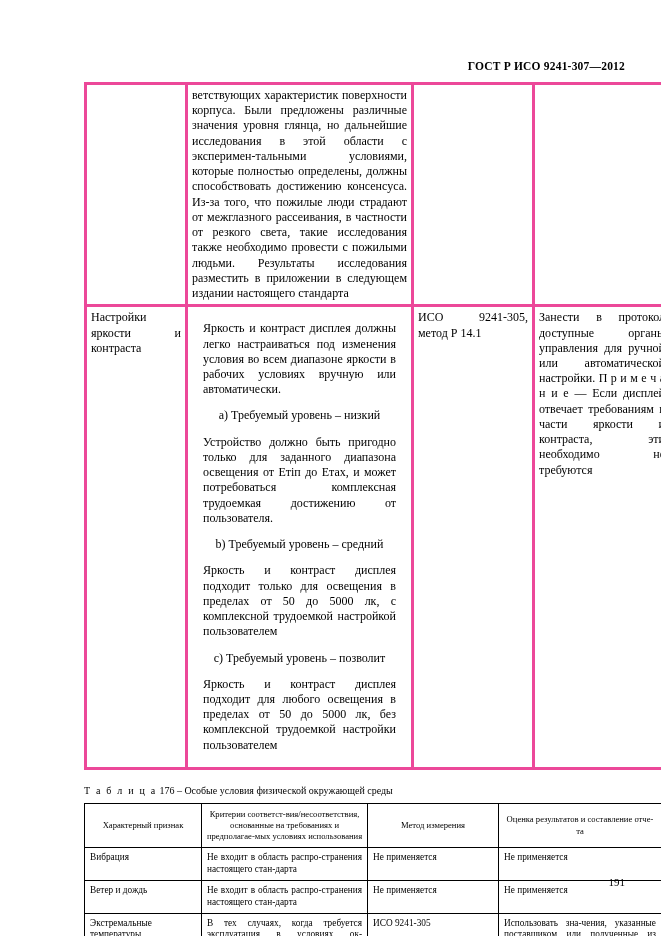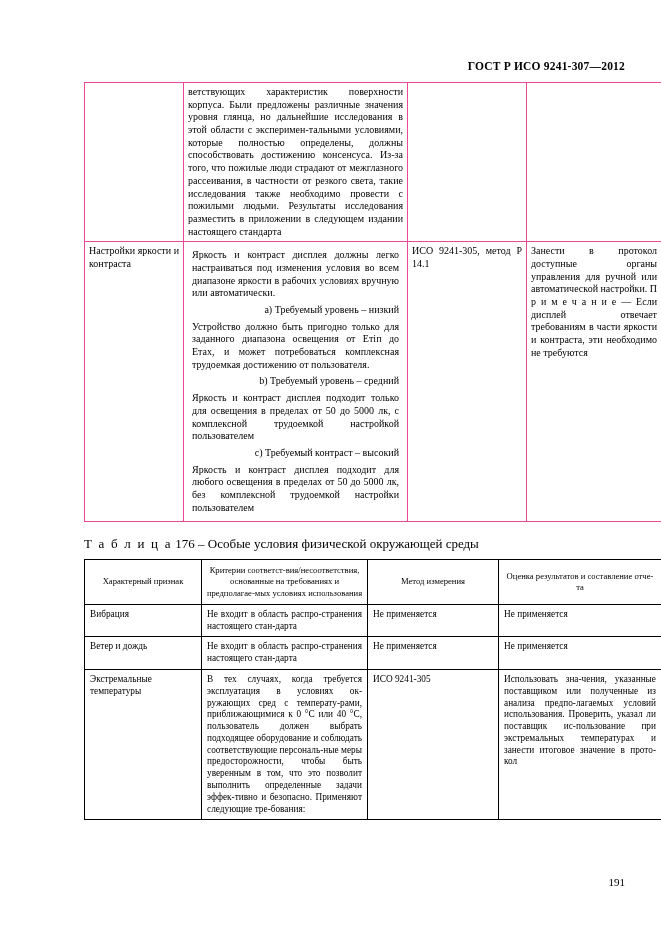--- a/index.html
+++ b/index.html
@@ -35,36 +35,36 @@
     left: 84px;
     top: 82px;
     width: 541px;
   }
   table.doc {
     border-collapse: collapse;
     width: 541px;
     table-layout: fixed;
   }
   table.doc td {
-    border: 1px solid #ec4899;
+    border: 3px solid #ec4899;
     vertical-align: top;
     padding: 3px 4px 3px 4px;
-    font-size: 10px;
+    font-size: 12px;
     line-height: 1.27;
     text-align: justify;
     text-justify: inter-word;
     hyphens: manual;
   }
   .c1 { width: 90px; }
   .c2 { width: 215px; }
   .c3 { width: 110px; }
   .c4 { width: 126px; }
-  .nojust { text-align: right; }
+  .nojust { text-align: center; }
   .tbl-caption {
-    font-size: 13px;
+    font-size: 10px;
     margin: 14px 0 6px 0;
     line-height: 1.3;
   }
   .tbl-caption .lbl {
     letter-spacing: 1.7px;
   }
   table.doc2 {
     border-collapse: collapse;
     width: 541px;
     table-layout: fixed;
@@ -90,21 +90,21 @@
   .d3 { width: 122px; }
   .d4 { width: 154px; }
   .lefttext { text-align: left; }
   .pagenum {
     position: absolute;
     right: 36px;
     bottom: 48px;
     font-size: 11px;
     font-family: "Liberation Serif", serif;
   }
-  .para { margin: 4px; }
+  .para { margin: 11px; }
   .para + .para { margin-top: 0px; }
 </style>
 </head>
 <body>
 
 <div class="page">
 
   <div class="header">ГОСТ Р ИСО 9241-307—2012</div>
 
   <div class="content">
@@ -118,21 +118,21 @@
         <td class="c4"></td>
       </tr>
       <tr>
         <td class="c1 nojust">Настройки яркости и контраста</td>
         <td class="c2">
           <p class="para">Яркость и контраст дисплея должны легко настраиваться под изменения условия во всем диапазоне яркости в рабочих условиях вручную или автоматически.</p>
           <p class="para nojust">a) Требуемый уровень – низкий</p>
           <p class="para">Устройство должно быть пригодно только для заданного диапазона освещения от Eтiп до Eтах, и может потребоваться комплексная трудоемкая достижению от пользователя.</p>
           <p class="para nojust">b) Требуемый уровень – средний</p>
           <p class="para">Яркость и контраст дисплея подходит только для освещения в пределах от 50 до 5000 лк, с комплексной трудоемкой настройкой пользователем</p>
-          <p class="para nojust">c) Требуемый контраст – высокий</p>
+          <p class="para nojust">c) Требуемый уровень – позволит</p>
           <p class="para">Яркость и контраст дисплея подходит для любого освещения в пределах от 50 до 5000 лк, без комплексной трудоемкой настройки пользователем</p>
         </td>
         <td class="c3">ИСО 9241-305, метод Р 14.1</td>
         <td class="c4">Занести в протокол доступные органы управления для ручной или автоматической настройки. П р и м е ч а н и е — Если дисплей отвечает требованиям в части яркости и контраста, эти необходимо не требуются</td>
       </tr>
     </tbody>
       </table>
 
     <div class="tbl-caption">
       <span class="lbl">Т а б л и ц а</span>

